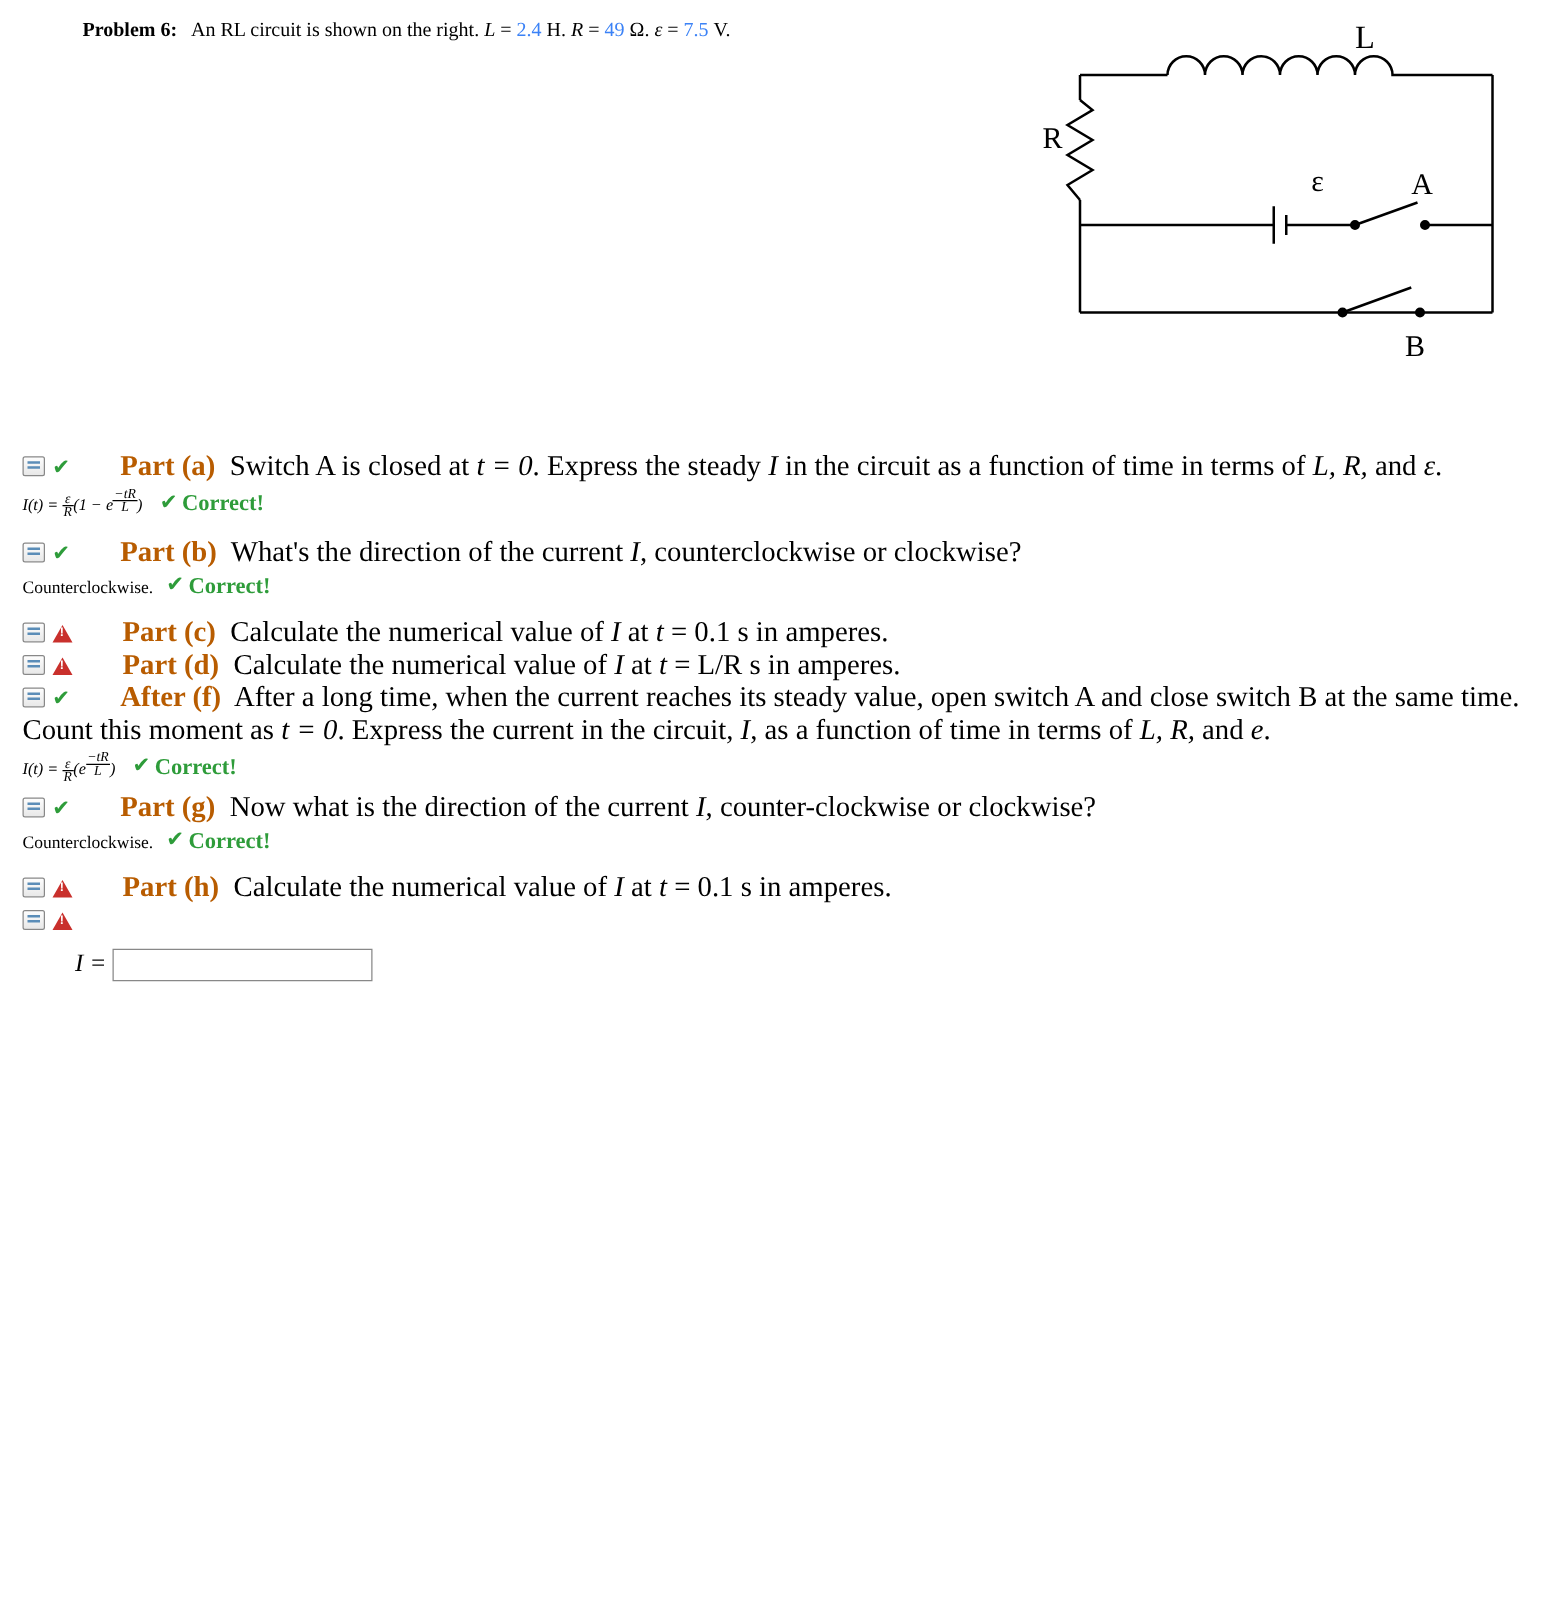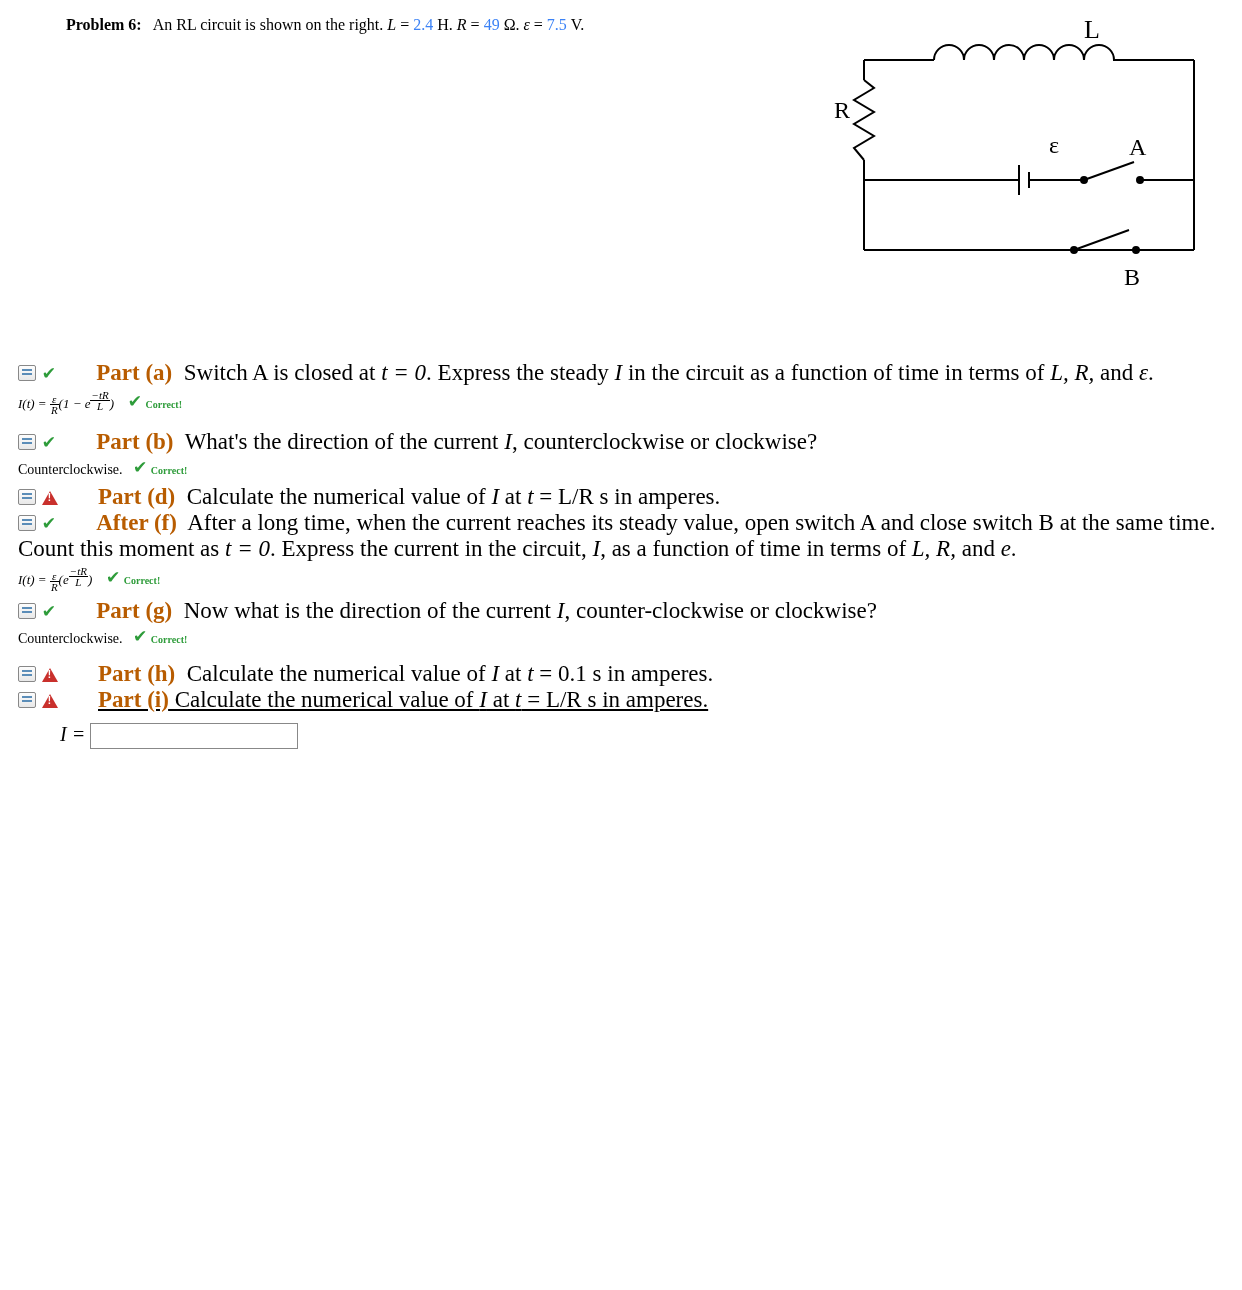--- a/index.html
+++ b/index.html
@@ -55,21 +55,21 @@
   .mark-wrong {
     display:inline-block; width:0; height:0;
     border-left:8px solid transparent; border-right:8px solid transparent; border-bottom:14px solid #c9302c;
     position:relative; vertical-align:-1px;
   }
   .mark-wrong::after{
     content:"!"; position:absolute; left:-2px; top:1px; color:#fff; font-size:10px; font-weight:bold; font-family:Arial;
   }
   .part-label { color:#b85c00; font-weight:bold; }
   .answer-small { font-size: 14px; }
-  .correct-text { color:#2e9c3a; font-weight:bold; font-size:10px; }
+  .correct-text { color:#2e9c3a; font-weight:bold; font-size:18px; }
   .formula { font-size:13px; font-style: italic; }
   .frac { display:inline-block; vertical-align:middle; text-align:center; font-size:11px; line-height:10px;}
   .frac .num{ display:block; border-bottom:1px solid #000; padding:0 1px;}
   .frac .den{ display:block; padding:0 1px;}
   .sup { font-size:9px; vertical-align:super;}
   .underlined { text-decoration: underline; }
   .input-row { padding-left:42px; margin-top:8px; }
   .input-label { font-style: italic; font-size:20px;}
   input.answer {
     width: 200px; height: 22px;
@@ -141,20 +141,26 @@
     <span class="icon-box"></span>
     <span class="mark-correct">✔</span>&nbsp;&nbsp;&nbsp;&nbsp;&nbsp;&nbsp;
     <span class="part-label">Part (b)</span>&nbsp;
     <span>What's the direction of the current </span><i>I</i><span>, counterclockwise or clockwise?</span>
     <div class="answer-small" style="margin-top:2px;">
       <span>Counterclockwise.</span>
       &nbsp;&nbsp;<span class="mark-correct">✔</span> <span class="correct-text">Correct!</span>
     </div>
   </div>
 
+  <div class="part-line" style="margin-top:14px;">
+    <span class="icon-box"></span>
+    <span class="mark-wrong"></span>&nbsp;&nbsp;&nbsp;&nbsp;&nbsp;&nbsp;
+    <span class="part-label">Part (c)</span>&nbsp;
+    <span>Calculate the numerical value of </span><i>I</i><span> at </span><i>t</i><span> = 0.1 s in amperes.</span>
+  </div>
 
   <div class="part-line">
     <span class="icon-box"></span>
     <span class="mark-wrong"></span>&nbsp;&nbsp;&nbsp;&nbsp;&nbsp;&nbsp;
     <span class="part-label">Part (d)</span>&nbsp;
     <span>Calculate the numerical value of </span><i>I</i><span> at </span><i>t</i><span> = L/R s in amperes.</span>
   </div>
 
 
   <div class="part-block">
@@ -184,21 +190,20 @@
   <div class="part-line" style="margin-top:14px;">
     <span class="icon-box"></span>
     <span class="mark-wrong"></span>&nbsp;&nbsp;&nbsp;&nbsp;&nbsp;&nbsp;
     <span class="part-label">Part (h)</span>&nbsp;
     <span>Calculate the numerical value of </span><i>I</i><span> at </span><i>t</i><span> = 0.1 s in amperes.</span>
   </div>
 
   <div class="part-line">
     <span class="icon-box"></span>
     <span class="mark-wrong"></span>&nbsp;&nbsp;&nbsp;&nbsp;&nbsp;&nbsp;
-    <span class="underlined"><span class="part-label">Part (i)</span><span> Calculate the numerical value of </span><i>I</i><span> at </span><i>t</i><span> = L/R s in amperes. </span></span>
   </div>
 
 
   <div class="input-row">
     <span class="input-label">I = </span>
     <input class="answer" type="text" value="" style="">
   </div>
 
 </div>
 

